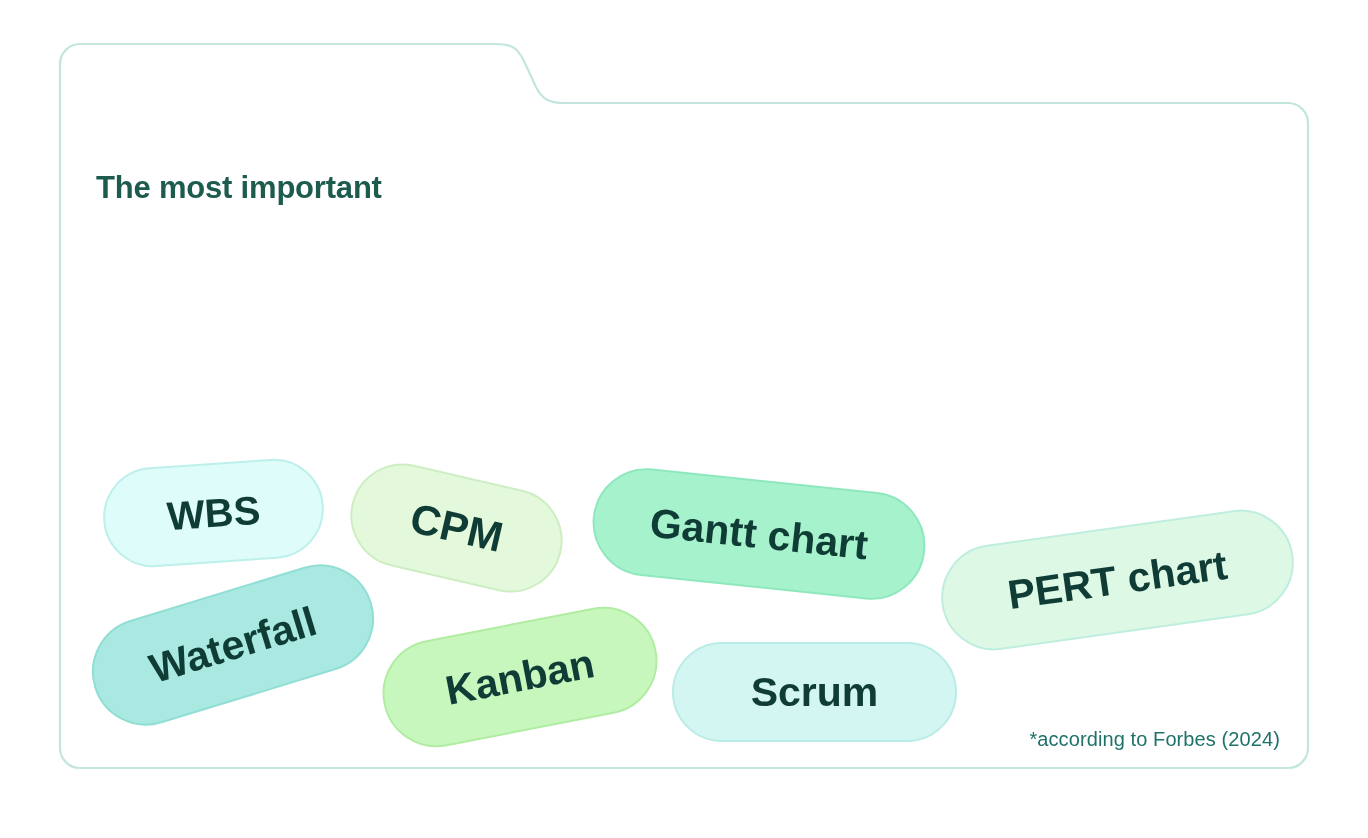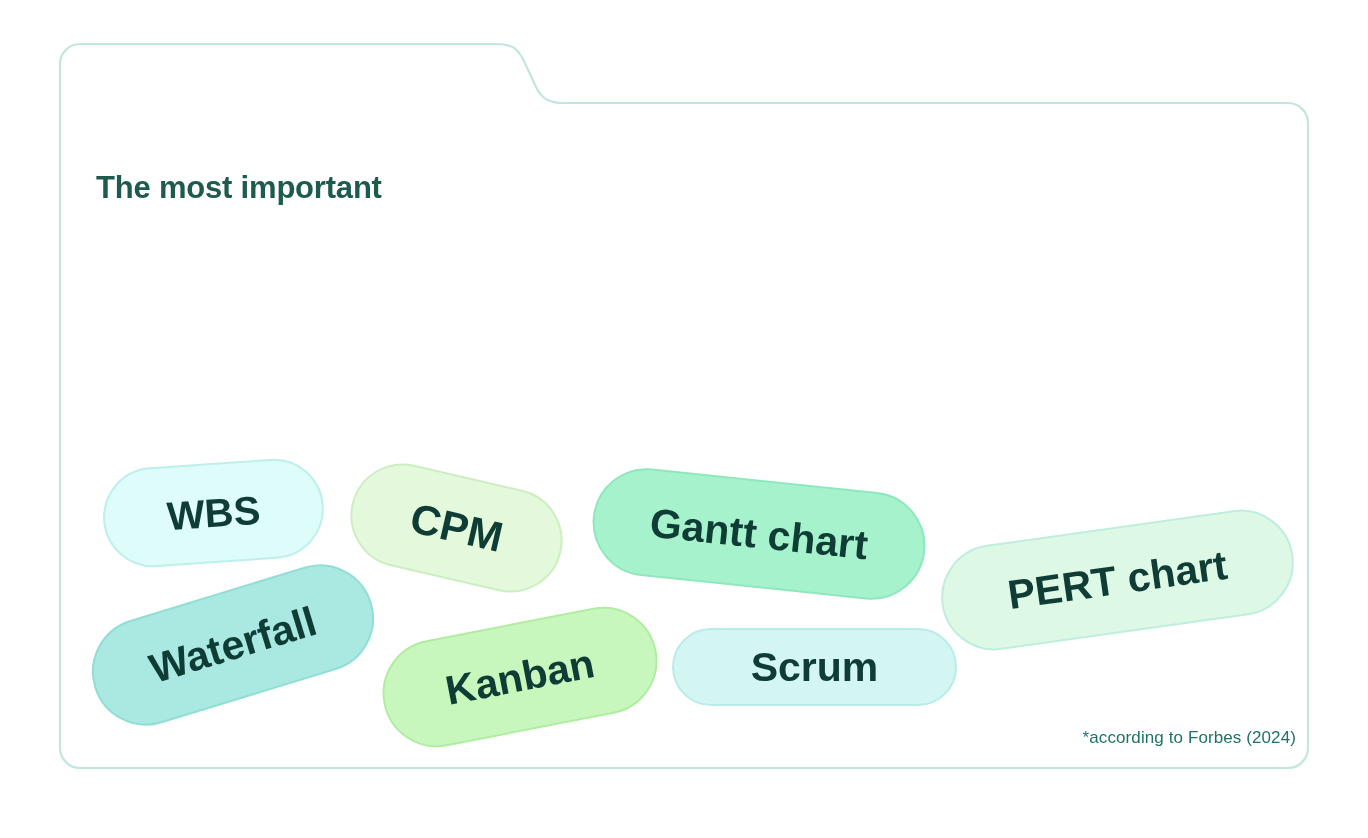--- a/index.html
+++ b/index.html
@@ -65,24 +65,24 @@
     user-select: none;
   }
   .pill-label {
     display: block;
     line-height: 1;
   }
 
   
   #footnote {
     position: absolute;
-    right: 72px;
+    right: 88px;
     top: 728px;
     color: #1f7268;
-    font-size: 17px;
+    font-size: 20px;
     font-weight: normal;
     letter-spacing: 0.1px;
     white-space: nowrap;
   }
 </style>
 </head>
 <body style="background: rgb(255, 255, 255);">
 
 <div id="card-stage">
 
@@ -118,20 +118,20 @@
       </div>
       <div class="pill" style="left: 940px; top: 527px; width: 355px; height: 106px; background: rgb(222, 248, 230); border-color: rgb(191, 238, 222); transform: rotate(-8deg); font-size: 41px;">
         <span class="pill-label">PERT chart</span>
       </div>
       <div class="pill" style="left: 88px; top: 591px; width: 290px; height: 108px; background: rgb(169, 233, 226); border-color: rgb(145, 222, 213); transform: rotate(-17deg); font-size: 41px;">
         <span class="pill-label">Waterfall</span>
       </div>
       <div class="pill" style="left: 381px; top: 623px; width: 278px; height: 108px; background: rgb(200, 247, 190); border-color: rgb(176, 237, 162); transform: rotate(-11deg); font-size: 41px;">
         <span class="pill-label">Kanban</span>
       </div>
-      <div class="pill" style="left: 672px; top: 628px; width: 285px; height: 78px; background: rgb(212, 246, 243); border-color: rgb(185, 236, 231); transform: rotate(0deg); font-size: 41px;">
+      <div class="pill" style="left: 672px; top: 642px; width: 285px; height: 100px; background: rgb(212, 246, 243); border-color: rgb(185, 236, 231); transform: rotate(0deg); font-size: 41px;">
         <span class="pill-label">Scrum</span>
       </div>
     </div>
 
   <div id="footnote" style="color: rgb(31, 114, 104);">*according to Forbes (2024)</div>
 
 </div>
 
 </body></html>

